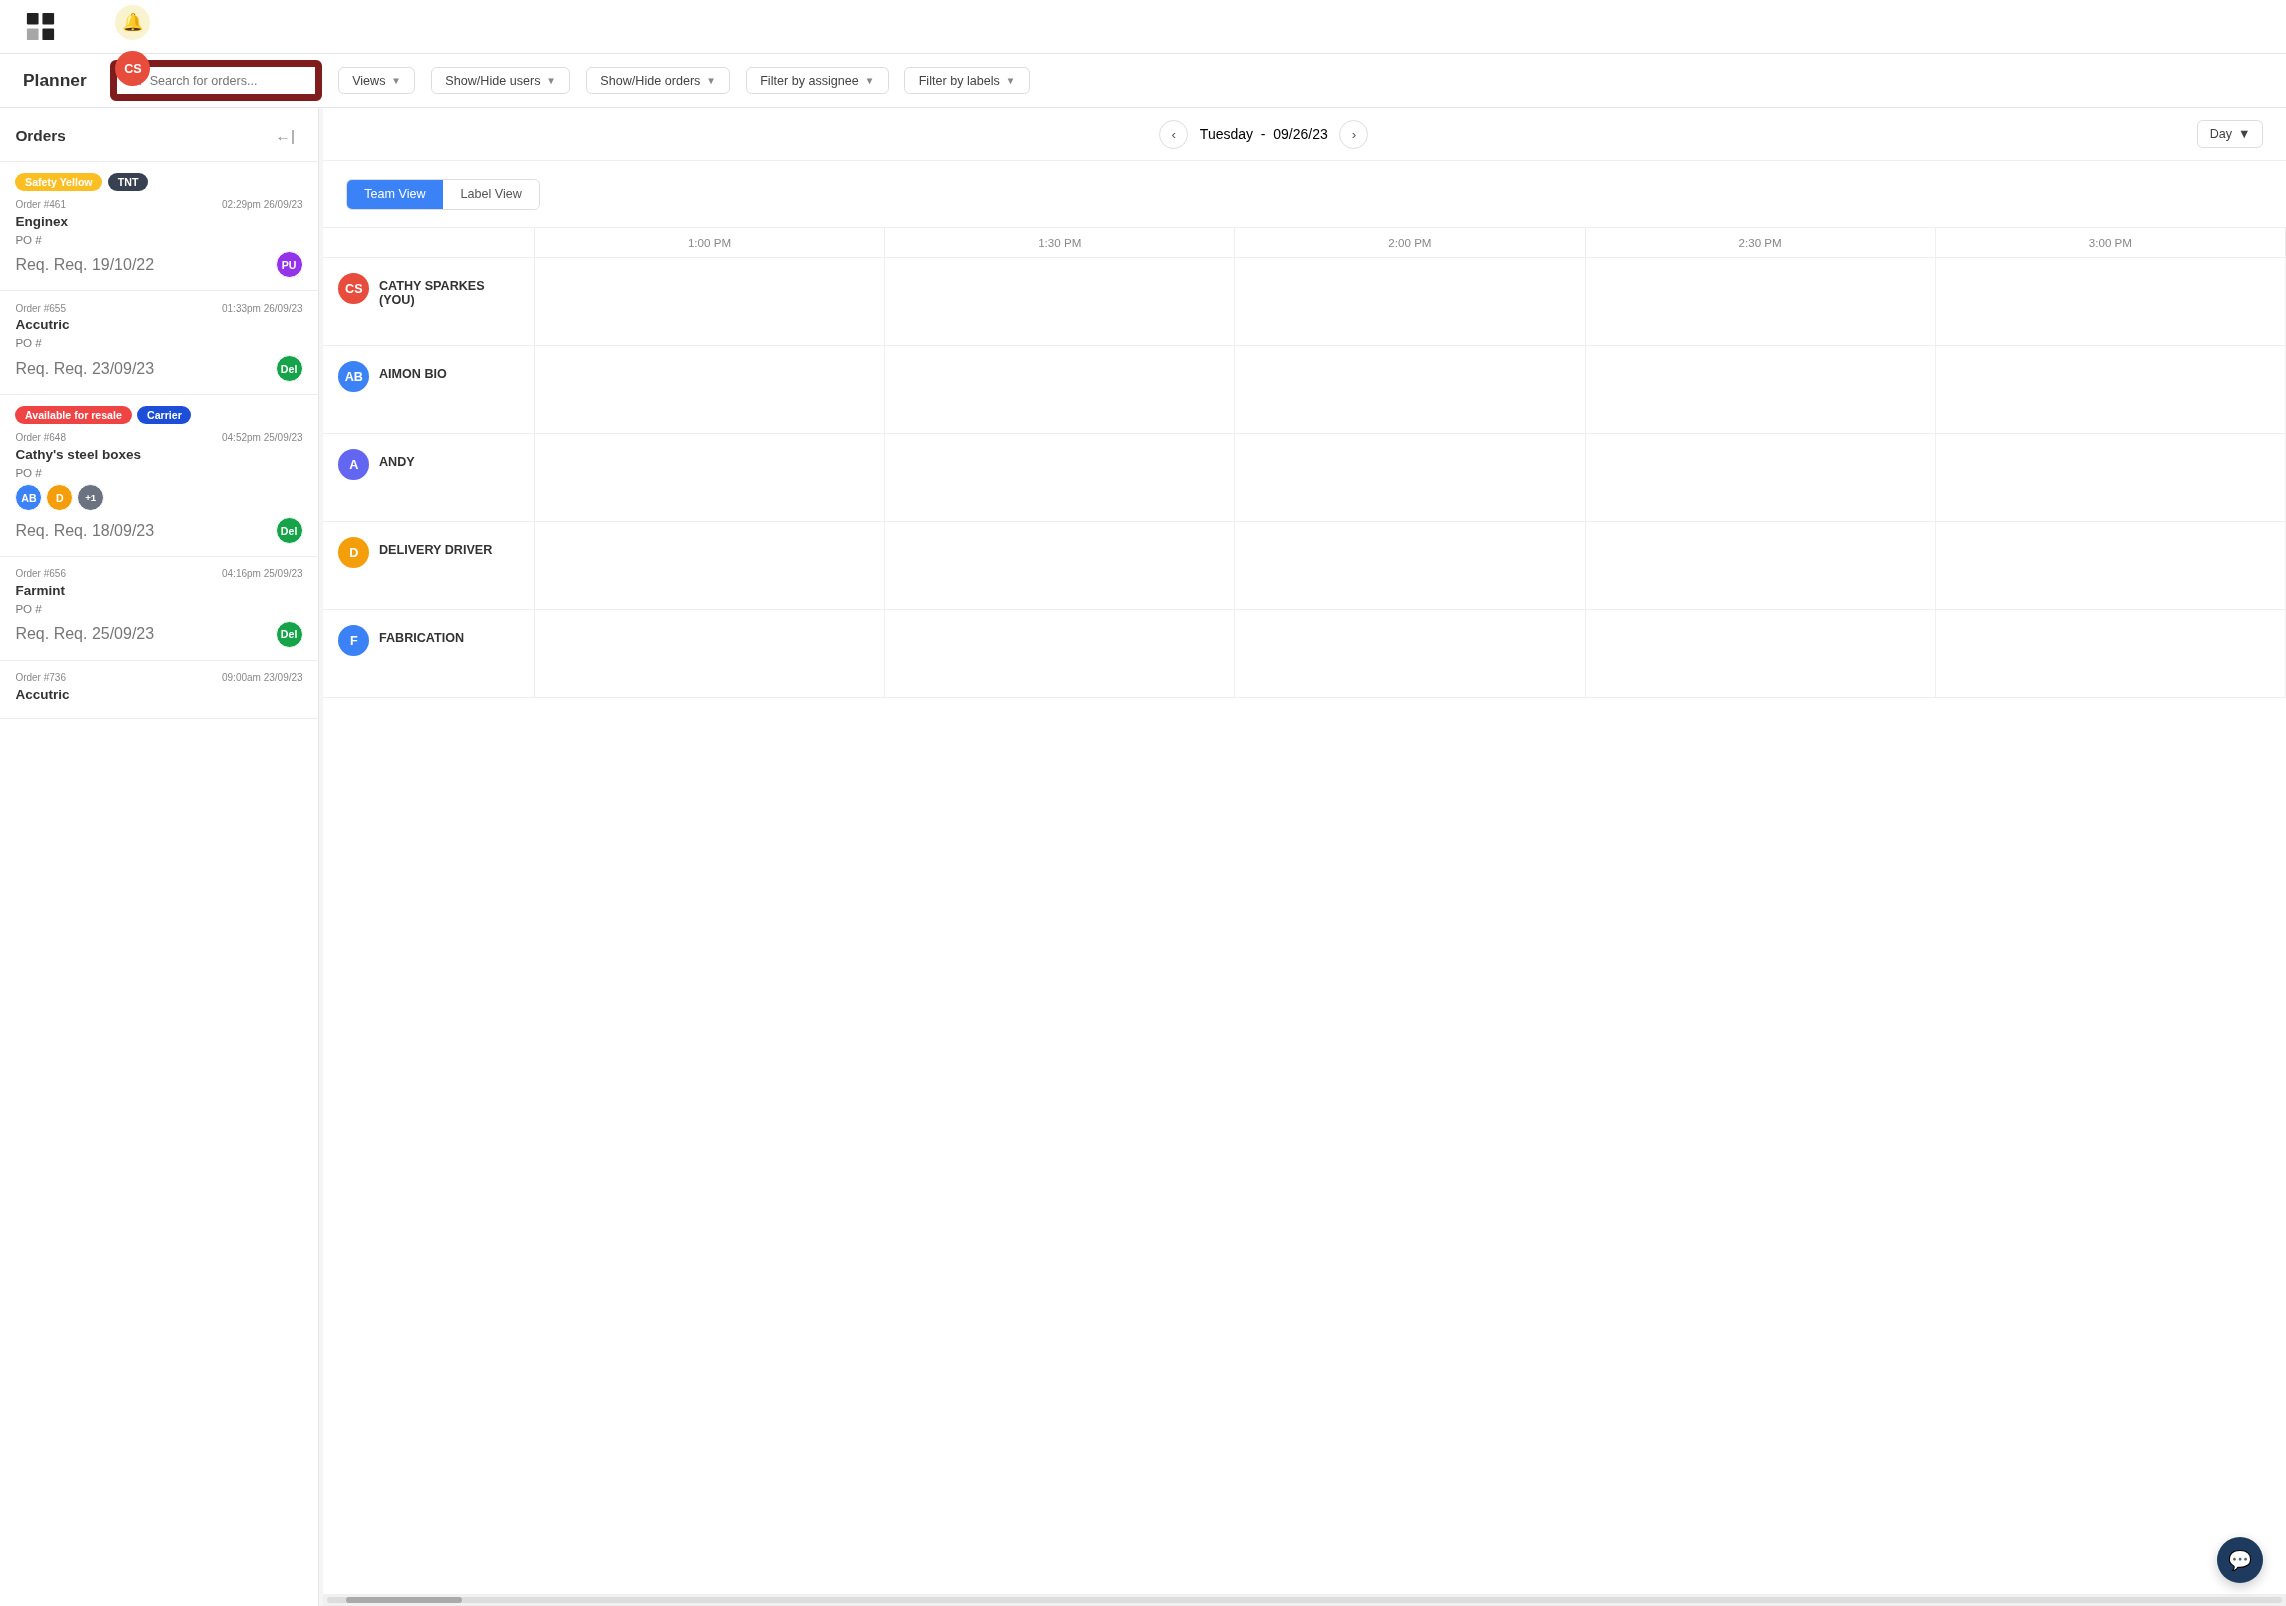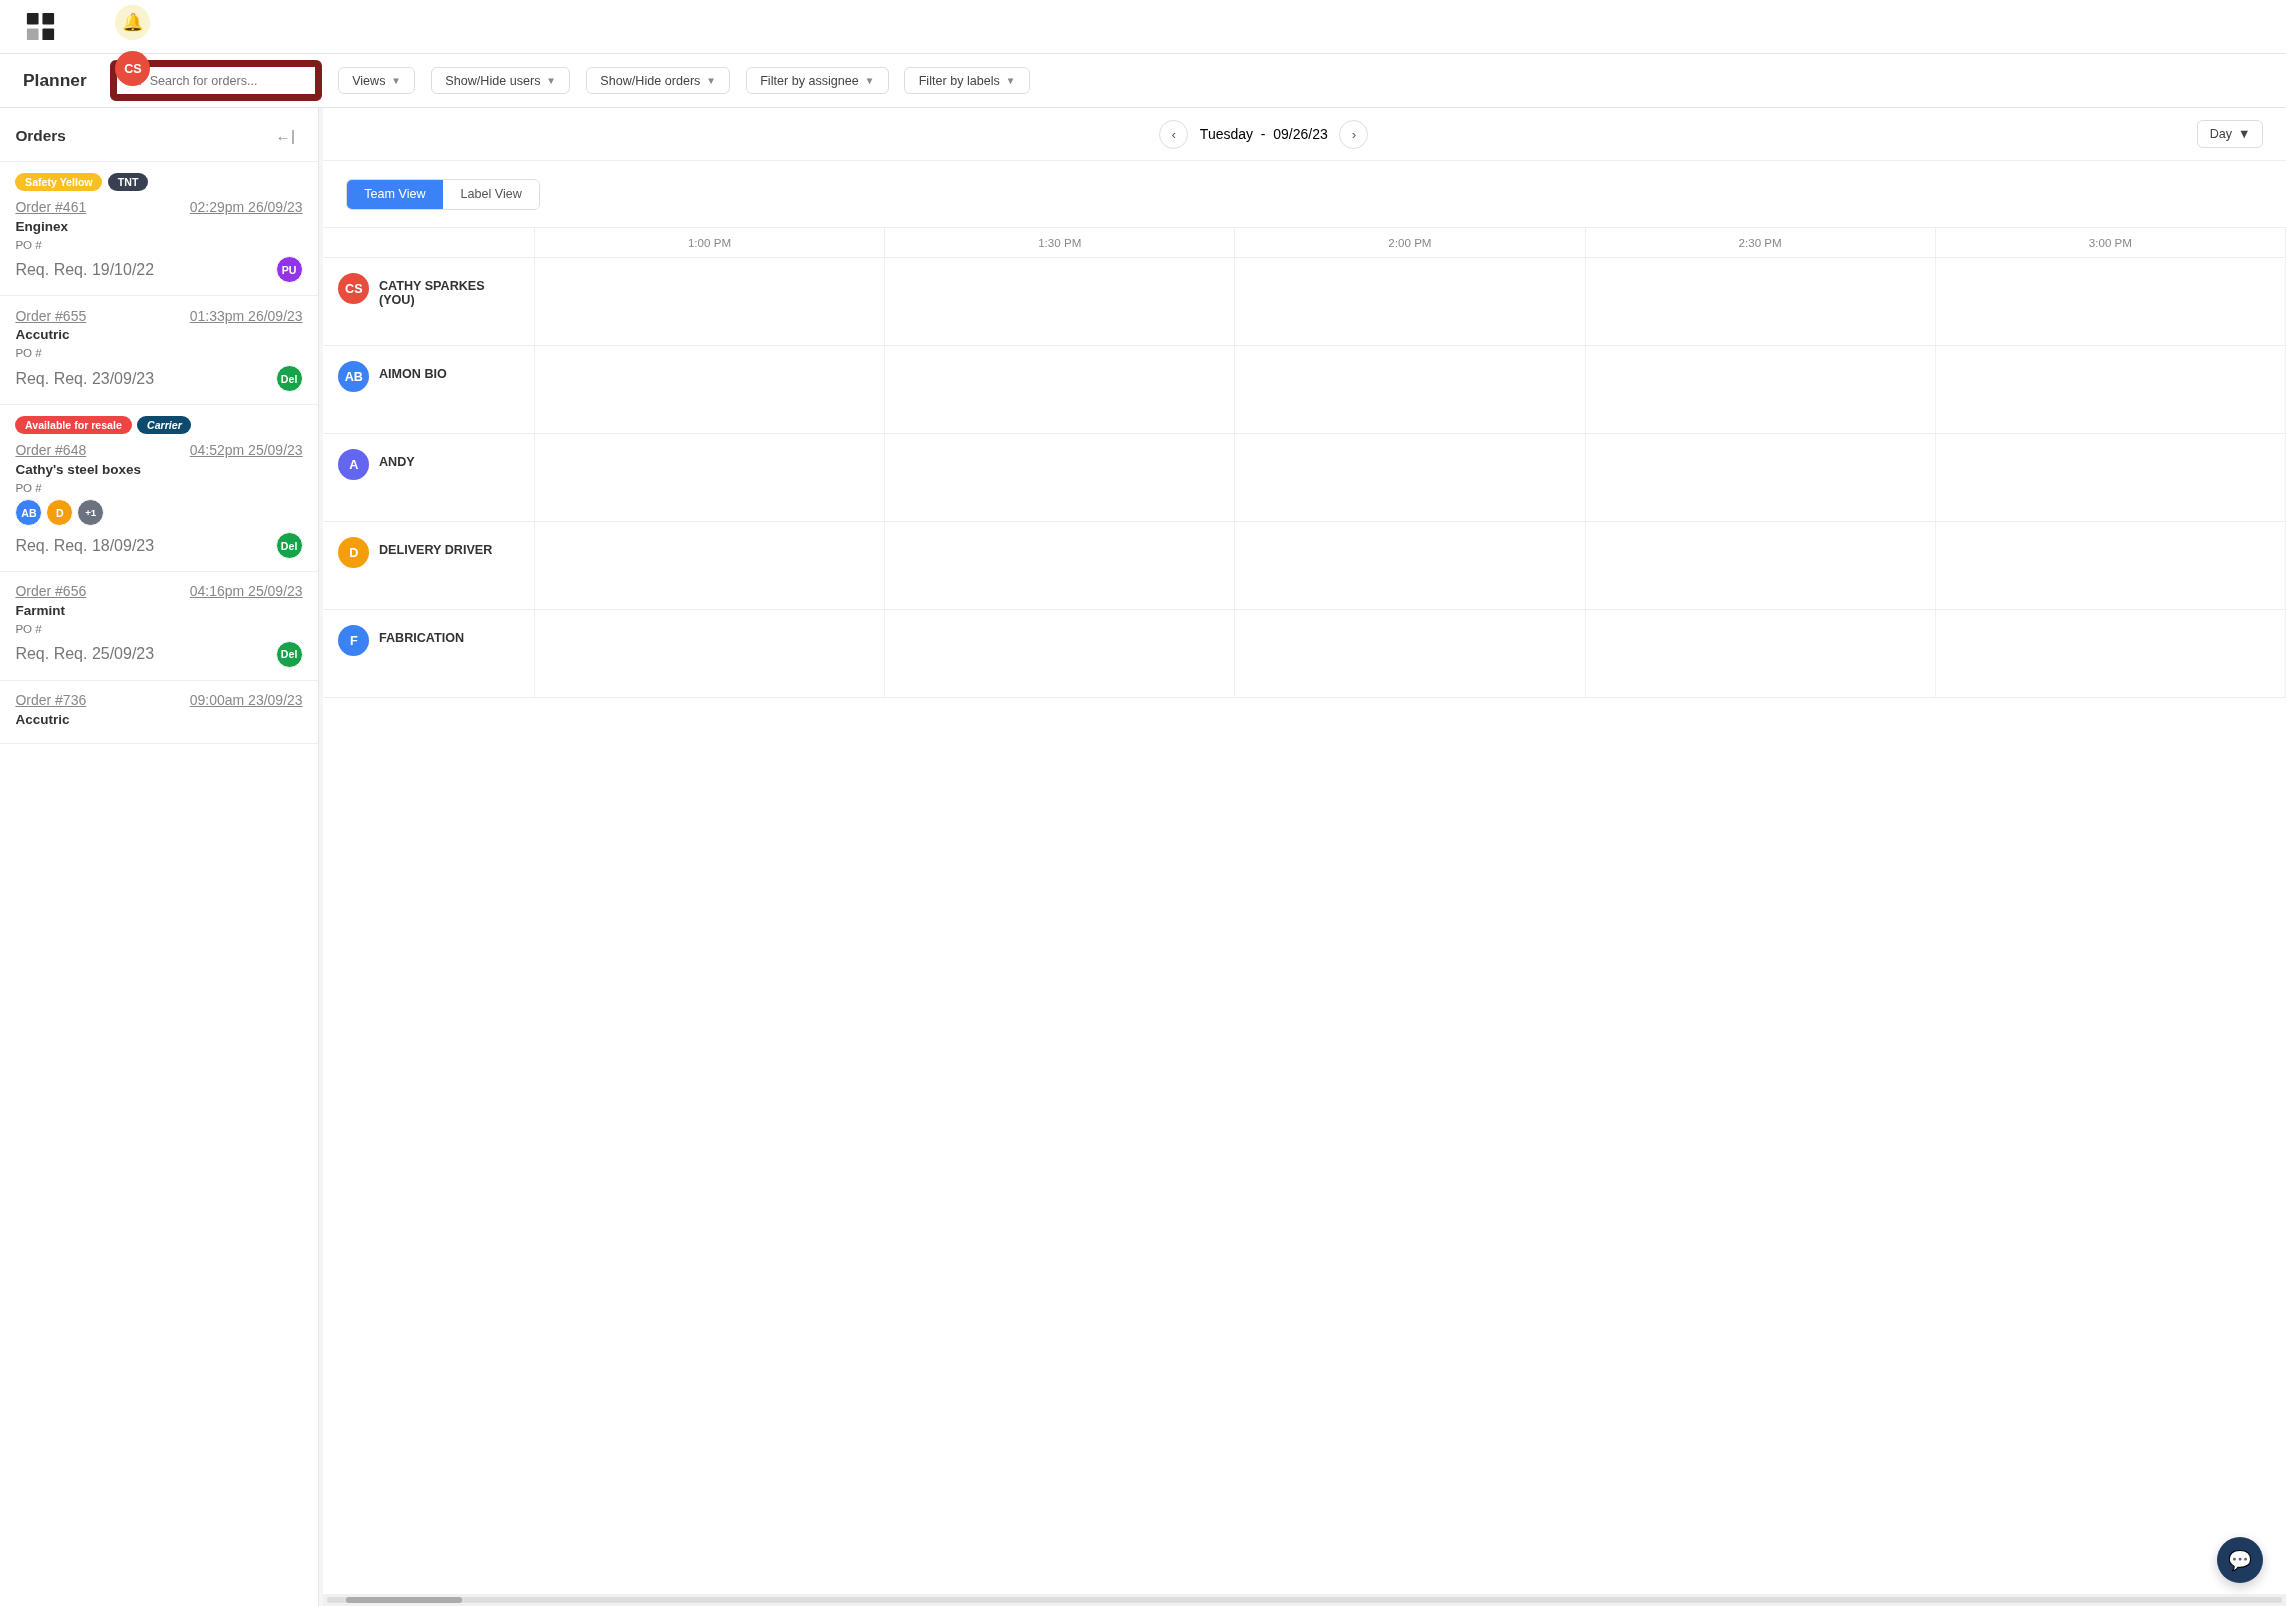--- a/index.html
+++ b/index.html
@@ -196,28 +196,27 @@
     }
     .tag {
       padding: 2.9px 9.7px;
       border-radius: 11.6px;
       font-size: 10.6px;
       font-weight: 600;
     }
     .tag-yellow { background: #fbbf24; color: #fff; }
     .tag-dark { background: #374151; color: #fff; }
     .tag-red { background: #ef4444; color: #fff; }
-    .tag-blue { background: #0c4a6e; color: #fff; font-style: italic; }
+    .tag-blue { background: #1d4ed8; color: #fff; }
     .order-meta {
       display: flex;
       justify-content: space-between;
-      font-size: 14px;
+      font-size: 10px;
       color: #888;
       margin-bottom: 3.9px;
-      text-decoration: underline;
     }
     .order-name {
       font-size: 13.5px;
       font-weight: 600;
       color: #333;
       margin-bottom: 3.9px;
     }
     .order-po {
       font-size: 11.6px;
       color: #777;

